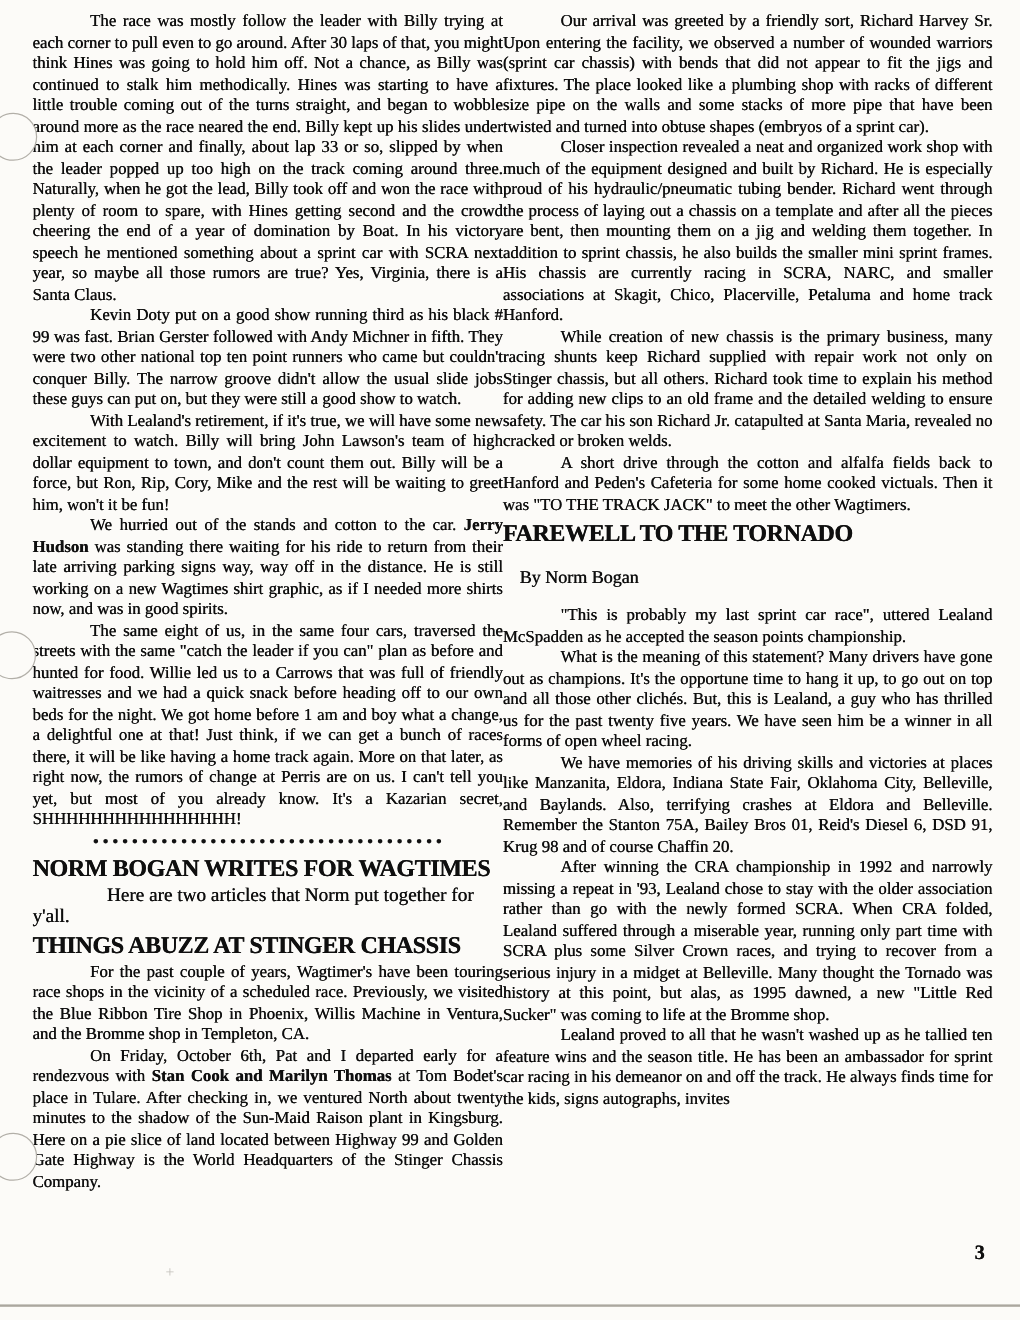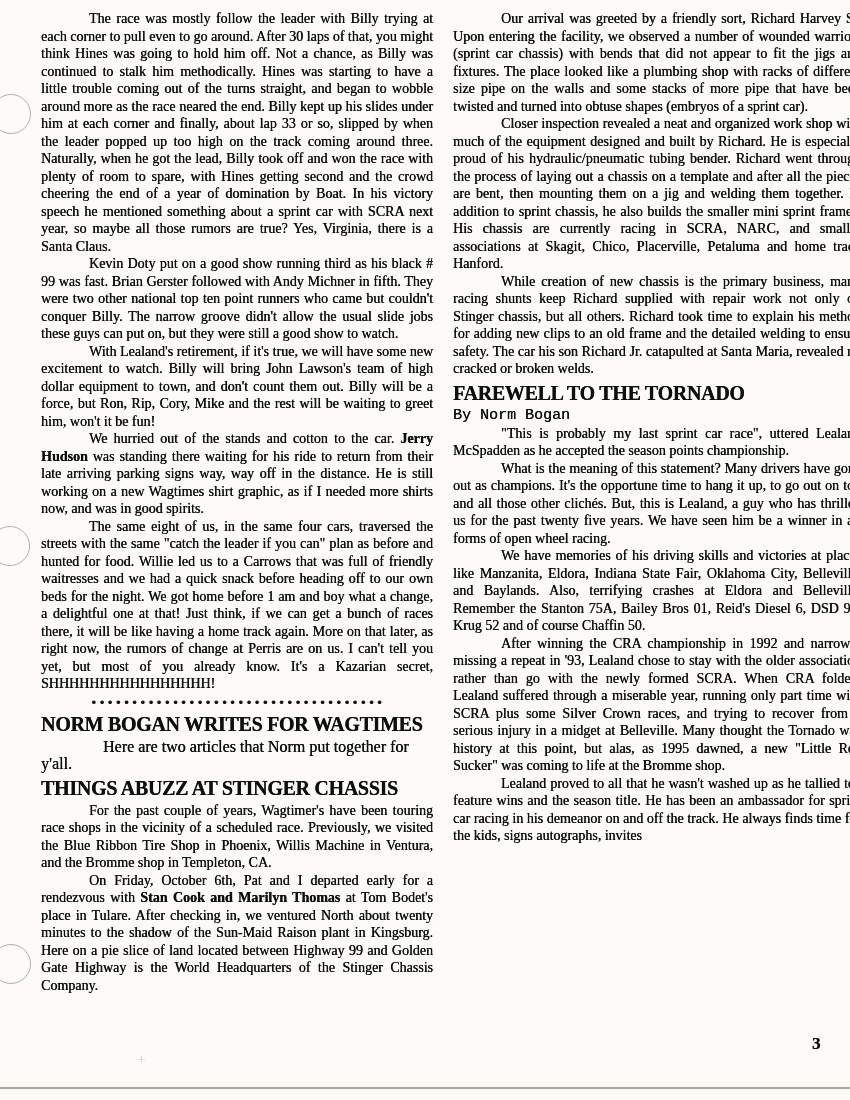--- a/index.html
+++ b/index.html
@@ -6,22 +6,21 @@
   body {
     width:850px; height:1100px;
     background:#fcfbf8;
     font-family:"Liberation Serif", serif;
     color:#0f0f0f;
     overflow:hidden;
   }
   .page { position:relative; width:850px; height:1100px; }
   .columns {
     display:flex;
-    padding:10px 3px 0 41px;
-    gap:20px;
+    padding:10px 3px 0 27px;
     box-sizing:border-box;
   }
   .col-left  { width:392px; flex:0 0 392px; }
   .col-right { width:408px; flex:0 0 408px; }
   p.body {
     margin:0;
     font-size:14px;
     line-height:17.5px;
     text-align:justify;
     text-indent:48px;
@@ -38,25 +37,24 @@
     white-space:nowrap;
   }
   .subline {
     margin:0;
     font-size:16px;
     line-height:17.5px;
     text-indent:62px;
     text-shadow:0.3px 0 0 currentColor;
   }
   .byline {
-    margin:0;
+    margin:14px;
     font-size:15px;
     line-height:18px;
     text-shadow:0.3px 0 0 currentColor;
-    font-family:Liberation Mono, monospace;
   }
   .separator {
     margin-top:3px;
     text-align:center;
     font-size:13px;
     line-height:13px;
     letter-spacing:0.5px;
     font-family:"DejaVu Sans", sans-serif;
     color:#111;
   }
@@ -112,27 +110,28 @@
       <h2 class="headline">THINGS ABUZZ AT STINGER CHASSIS</h2>
 
       <p class="body"><span>For the past couple of years, Wagtimer's have been touring race shops in the vicinity of a scheduled race. Previously, we visited the Blue Ribbon Tire Shop in Phoenix, Willis Machine in Ventura, and the Bromme shop in Templeton, CA.</span></p>
       <p class="body"><span>On Friday, October 6th, Pat and I departed early for a rendezvous with </span><span class="b">Stan Cook and Marilyn Thomas</span><span> at Tom Bodet's place in Tulare. After checking in, we ventured North about twenty minutes to the shadow of the Sun-Maid Raison plant in Kingsburg. Here on a pie slice of land located between Highway 99 and Golden Gate Highway is the World Headquarters of the Stinger Chassis Company.</span></p>
     </div>
 
     <div class="col-right">
       <p class="body"><span>Our arrival was greeted by a friendly sort, Richard Harvey Sr. Upon entering the facility, we observed a number of wounded warriors (sprint car chassis) with bends that did not appear to fit the jigs and fixtures. The place looked like a plumbing shop with racks of different size pipe on the walls and some stacks of more pipe that have been twisted and turned into obtuse shapes (embryos of a sprint car).</span></p>
       <p class="body"><span>Closer inspection revealed a neat and organized work shop with much of the equipment designed and built by Richard. He is especially proud of his hydraulic/pneumatic tubing bender. Richard went through the process of laying out a chassis on a template and after all the pieces are bent, then mounting them on a jig and welding them together. In addition to sprint chassis, he also builds the smaller mini sprint frames. His chassis are currently racing in SCRA, NARC, and smaller associations at Skagit, Chico, Placerville, Petaluma and home track Hanford.</span></p>
       <p class="body"><span>While creation of new chassis is the primary business, many racing shunts keep Richard supplied with repair work not only on Stinger chassis, but all others. Richard took time to explain his method for adding new clips to an old frame and the detailed welding to ensure safety. The car his son Richard Jr. catapulted at Santa Maria, revealed no cracked or broken welds.</span></p>
+      <p class="body"><span>A short drive through the cotton and alfalfa fields back to Hanford and Peden's Cafeteria for some home cooked victuals. Then it was "TO THE TRACK JACK" to meet the other Wagtimers.</span></p>
 
       <h2 class="headline">FAREWELL TO THE TORNADO</h2>
       <p class="byline">By Norm Bogan</p>
 
       <p class="body"><span>"This is probably my last sprint car race", uttered Lealand McSpadden as he accepted the season points championship.</span></p>
       <p class="body"><span>What is the meaning of this statement? Many drivers have gone out as champions. It's the opportune time to hang it up, to go out on top and all those other clichés. But, this is Lealand, a guy who has thrilled us for the past twenty five years. We have seen him be a winner in all forms of open wheel racing.</span></p>
-      <p class="body"><span>We have memories of his driving skills and victories at places like Manzanita, Eldora, Indiana State Fair, Oklahoma City, Belleville, and Baylands. Also, terrifying crashes at Eldora and Belleville. Remember the Stanton 75A, Bailey Bros 01, Reid's Diesel 6, DSD 91, Krug 52 and of course Chaffin 50.</span></p>
+      <p class="body"><span>We have memories of his driving skills and victories at places like Manzanita, Eldora, Indiana State Fair, Oklahoma City, Belleville, and Baylands. Also, terrifying crashes at Eldora and Belleville. Remember the Stanton 75A, Bailey Bros 01, Reid's Diesel 6, DSD 91, Krug 98 and of course Chaffin 20.</span></p>
       <p class="body"><span>After winning the CRA championship in 1992 and narrowly missing a repeat in '93, Lealand chose to stay with the older association rather than go with the newly formed SCRA. When CRA folded, Lealand suffered through a miserable year, running only part time with SCRA plus some Silver Crown races, and trying to recover from a serious injury in a midget at Belleville. Many thought the Tornado was history at this point, but alas, as 1995 dawned, a new "Little Red Sucker" was coming to life at the Bromme shop.</span></p>
       <p class="body"><span>Lealand proved to all that he wasn't washed up as he tallied ten feature wins and the season title. He has been an ambassador for sprint car racing in his demeanor on and off the track. He always finds time for the kids, signs autographs, invites</span></p>
     </div>
 
   </div>
 
   <div class="punch-hole hole-1"></div>
   <div class="punch-hole hole-2"></div>
   <div class="punch-hole hole-3"></div>
 

